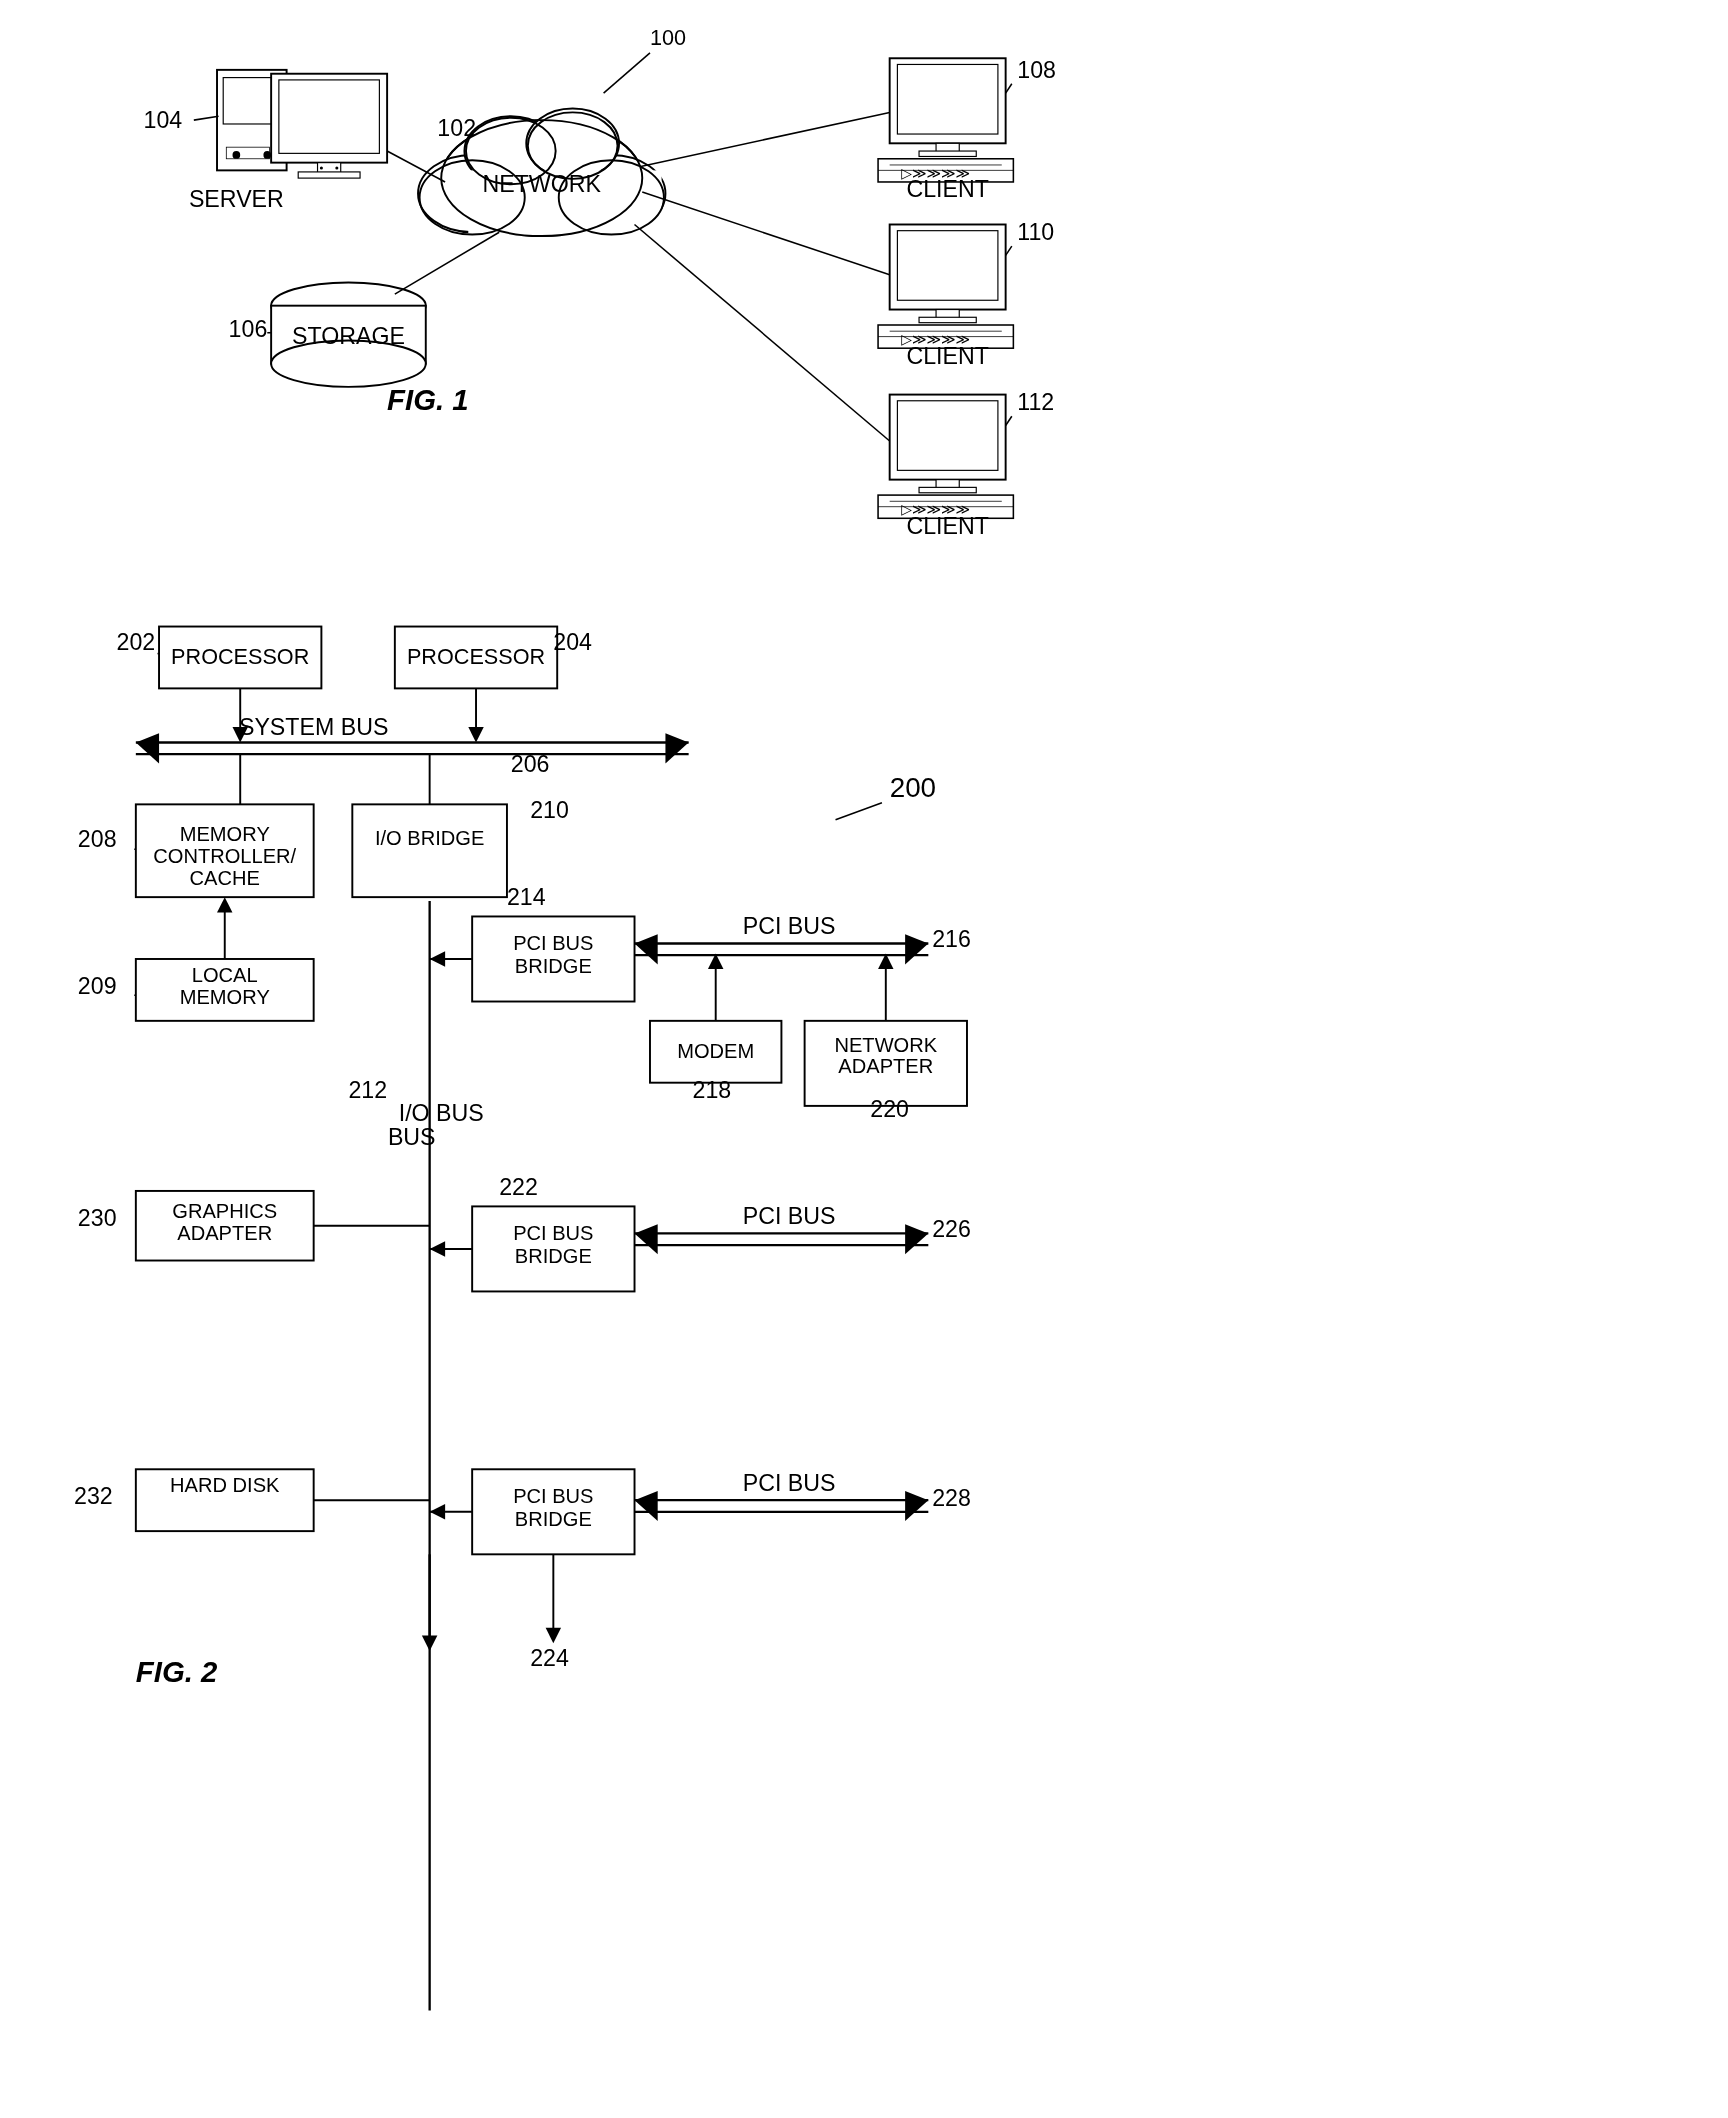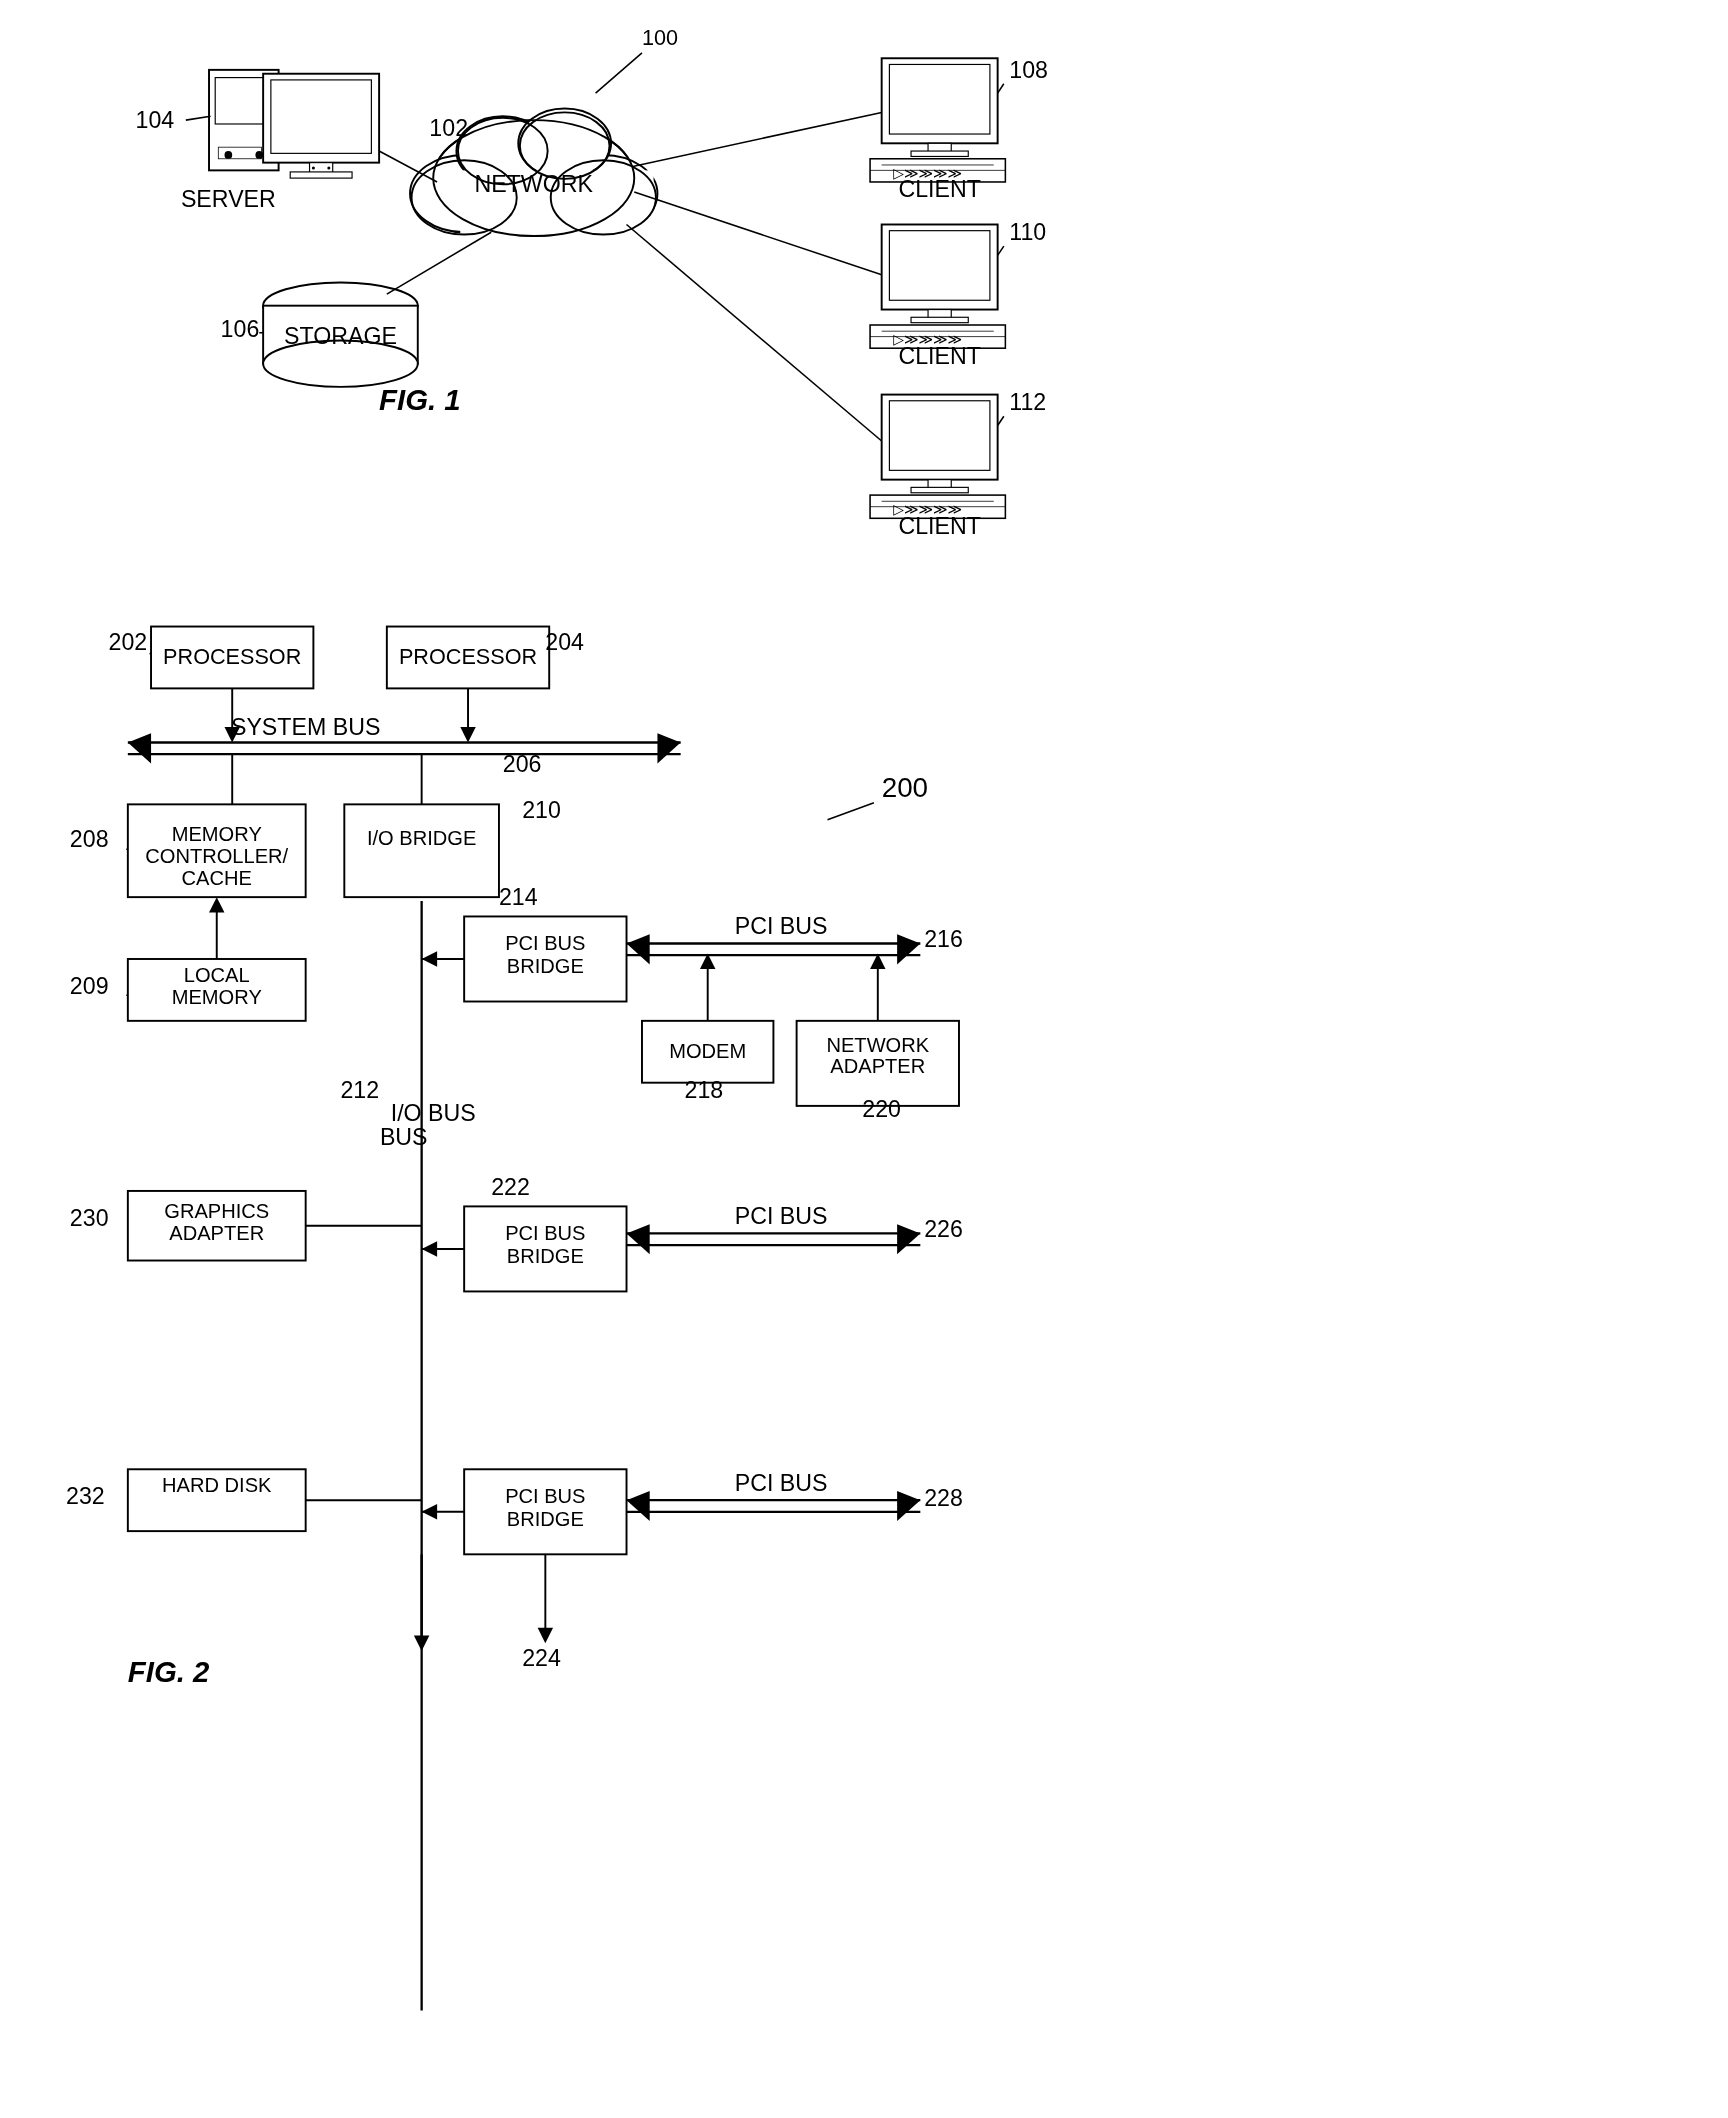--- a/index.html
+++ b/index.html
@@ -7,21 +7,21 @@
       width: 1728px;
       height: 2119px;
       background: #ffffff;
       font-family: Arial, sans-serif;
       position: relative;
       overflow: hidden;
     }
 
     .diagram-container {
       position: absolute;
-      top: 0; left: 8px;
+      top: 0; left: 16px;
       width: 1472px;
       height: 2119px;
     }
 
     
     svg {
       position: absolute;
       top: 0; left: 0;
       width: 1728px;
       height: 2119px;

